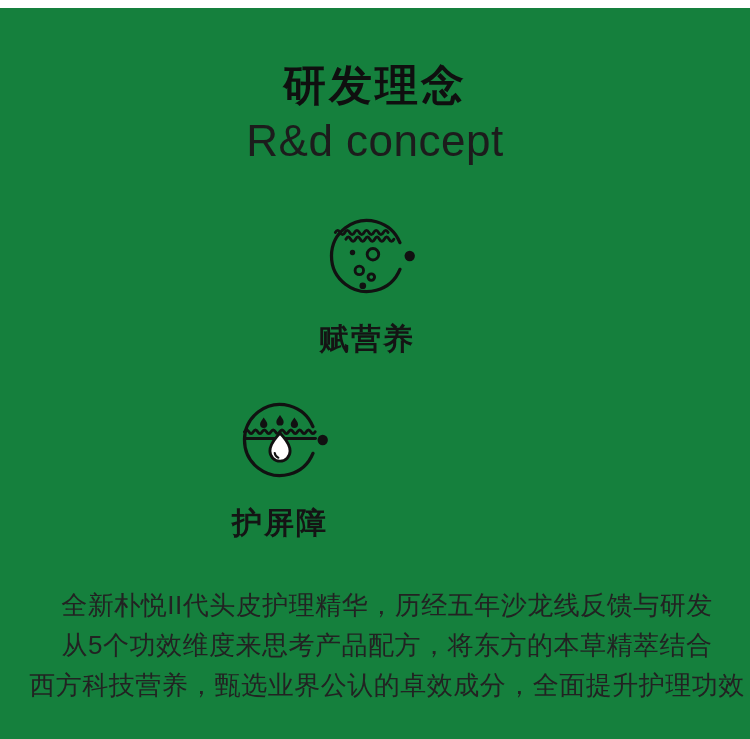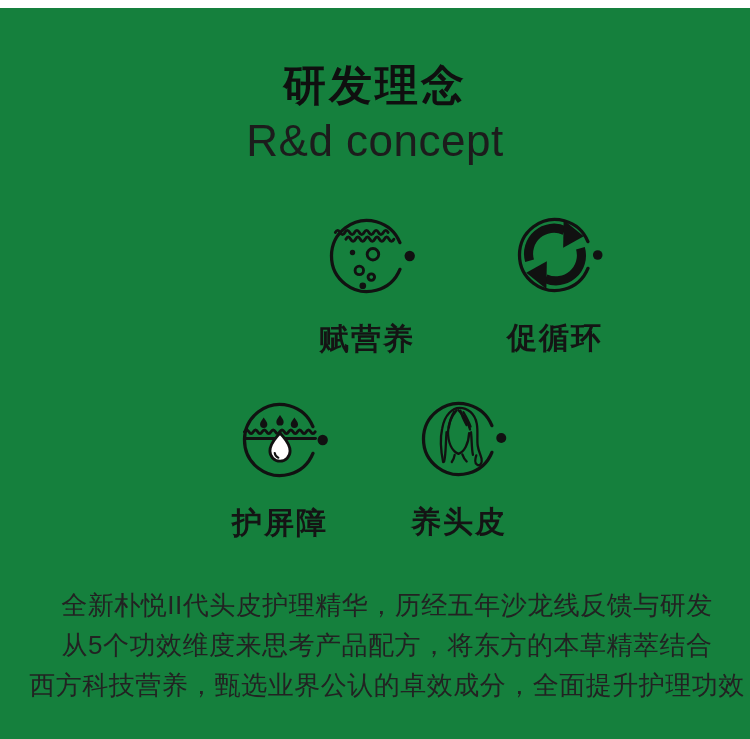--- a/index.html
+++ b/index.html
@@ -65,71 +65,38 @@
         <circle class="fillk" cx="34.9" cy="46.4" r="2.8"></circle>
         <circle class="thin" cx="56.2" cy="48.2" r="6"></circle>
         <circle class="thin" cx="42" cy="65" r="4.4"></circle>
         <circle class="thin" cx="54.5" cy="72" r="3.4"></circle>
         <circle class="fillk" cx="45.6" cy="81" r="3.5"></circle>
       </svg>
     </span>
     <span class="label">赋营养</span>
   </div>
 
-  <div class="feature" id="feature-3">
-    <span class="icon-wrap">
-      <svg viewBox="0 0 100 100" aria-hidden="true">
-        <path class="stroke" d="M84.3,63.9 A37,37 0 1 1 84.3,36.1"></path>
-        <circle class="fillk" cx="94.5" cy="50" r="5"></circle>
-        <path d="M23.5,56 A26.5,26.5 0 0 1 60,24.5" fill="none" stroke="#111111" stroke-width="9.5"></path>
-        <polygon class="fillk" points="59,13.5 80,30.5 58.5,42.5"></polygon>
-        <path d="M76.5,43 A26.5,26.5 0 0 1 40,74.5" fill="none" stroke="#111111" stroke-width="9.5"></path>
-        <polygon class="fillk" points="41,85.5 20,68.5 41.5,56.5"></polygon>
-      </svg>
-    </span>
-    <span class="label">促循环</span>
-  </div>
 
   <div class="feature" id="feature-4">
     <span class="icon-wrap">
       <svg viewBox="0 0 100 100" aria-hidden="true">
         <path class="stroke" d="M84.3,63.9 A37,37 0 1 1 84.3,36.1"></path>
         <circle class="fillk" cx="94.5" cy="50" r="5.4"></circle>
         <path class="fillk" d="M33,26.5 C35,29.5 36.8,31.3 36.8,33.7 A3.8,3.8 0 1 1 29.2,33.7 C29.2,31.3 31,29.5 33,26.5 Z"></path>
         <path class="fillk" d="M50,24 C52,27 53.8,28.8 53.8,31.2 A3.8,3.8 0 1 1 46.2,31.2 C46.2,28.8 48,27 50,24 Z"></path>
         <path class="fillk" d="M65,26.5 C67,29.5 68.8,31.3 68.8,33.7 A3.8,3.8 0 1 1 61.2,33.7 C61.2,31.3 63,29.5 65,26.5 Z"></path>
         <path class="thin" d="M13,48.5 H87"></path>
         <path d="M50,42.5 C53.5,47.5 60.5,53 60.5,61.5 A10.5,10.5 0 1 1 39.5,61.5 C39.5,53 46.5,47.5 50,42.5 Z" fill="#ffffff" stroke="#111111" stroke-width="3" stroke-linejoin="round"></path>
         <path d="M44.5,63.5 q0.5,3.8 3.8,5" fill="none" stroke="#111111" stroke-width="2.2" stroke-linecap="round"></path>
         <path class="thin" d="M13,41.5 q2.3,-3.8 4.6,0 t4.6,0 t4.6,0 t4.6,0 t4.6,0 t4.6,0 t4.6,0 t4.6,0 t4.6,0 t4.6,0 t4.6,0 t4.6,0 t4.6,0 t4.6,0 t4.6,0 t4.6,0"></path>
       </svg>
     </span>
     <span class="label">护屏障</span>
   </div>
 
-  <div class="feature" id="feature-5">
-    <span class="icon-wrap">
-      <svg viewBox="0 0 100 100" aria-hidden="true">
-        <path class="stroke" d="M84.3,63.9 A37,37 0 1 1 84.3,36.1"></path>
-        <circle class="fillk" cx="94" cy="49" r="5.2"></circle>
-        <path class="sketch" d="M33.5,74 C31,62 30.5,48 32.5,39 C35,24 44,17.5 50.5,17.5 C59,17.5 66.5,23.5 68.5,34 C70,42 68.5,50 69.5,57 C70.3,62.5 72.5,66.5 73.5,70.5 C74.5,75.5 71.5,79 68.5,76.5 C66.5,74.8 66.8,70.5 68,67"></path>
-        <path class="sketch" d="M47.5,20 C42,26.5 39,33.5 38.5,42.5"></path>
-        <path class="sketch" d="M49.5,20 C54.5,25.5 59.5,31.5 61.5,40"></path>
-        <path class="sketch" d="M45,21.5 C41.5,27.5 40,33 39.5,38"></path>
-        <path class="sketch" d="M51.5,20.5 C53,26 55.5,31 58,35.5"></path>
-        <path class="sketch" d="M54.5,22 C57.5,27 60,31.5 62,37"></path>
-        <path class="sketch" d="M38.5,42 C38.5,53.5 42.5,62.5 49.5,65.5 C55.5,63.5 60,55 60.5,44"></path>
-        <path class="sketch" d="M37,43 C36,55 36.5,65.5 34.5,73.5"></path>
-        <path class="sketch" d="M62.5,43 C63.5,52 63,59 64.5,66.5"></path>
-        <path class="sketch" d="M45.5,66.5 C45,69.5 44,72 42.5,74"></path>
-        <path class="sketch" d="M53.5,66 C54.5,69 56,71.5 58,73.5"></path>
-      </svg>
-    </span>
-    <span class="label">养头皮</span>
-  </div>
 
   <div class="desc">
     <span class="line">全新朴悦II代头皮护理精华，历经五年沙龙线反馈与研发</span>
     <span class="line">从5个功效维度来思考产品配方，将东方的本草精萃结合</span>
     <span class="line">西方科技营养，甄选业界公认的卓效成分，全面提升护理功效</span>
   </div>
 
 </div>
 
 </body></html>

